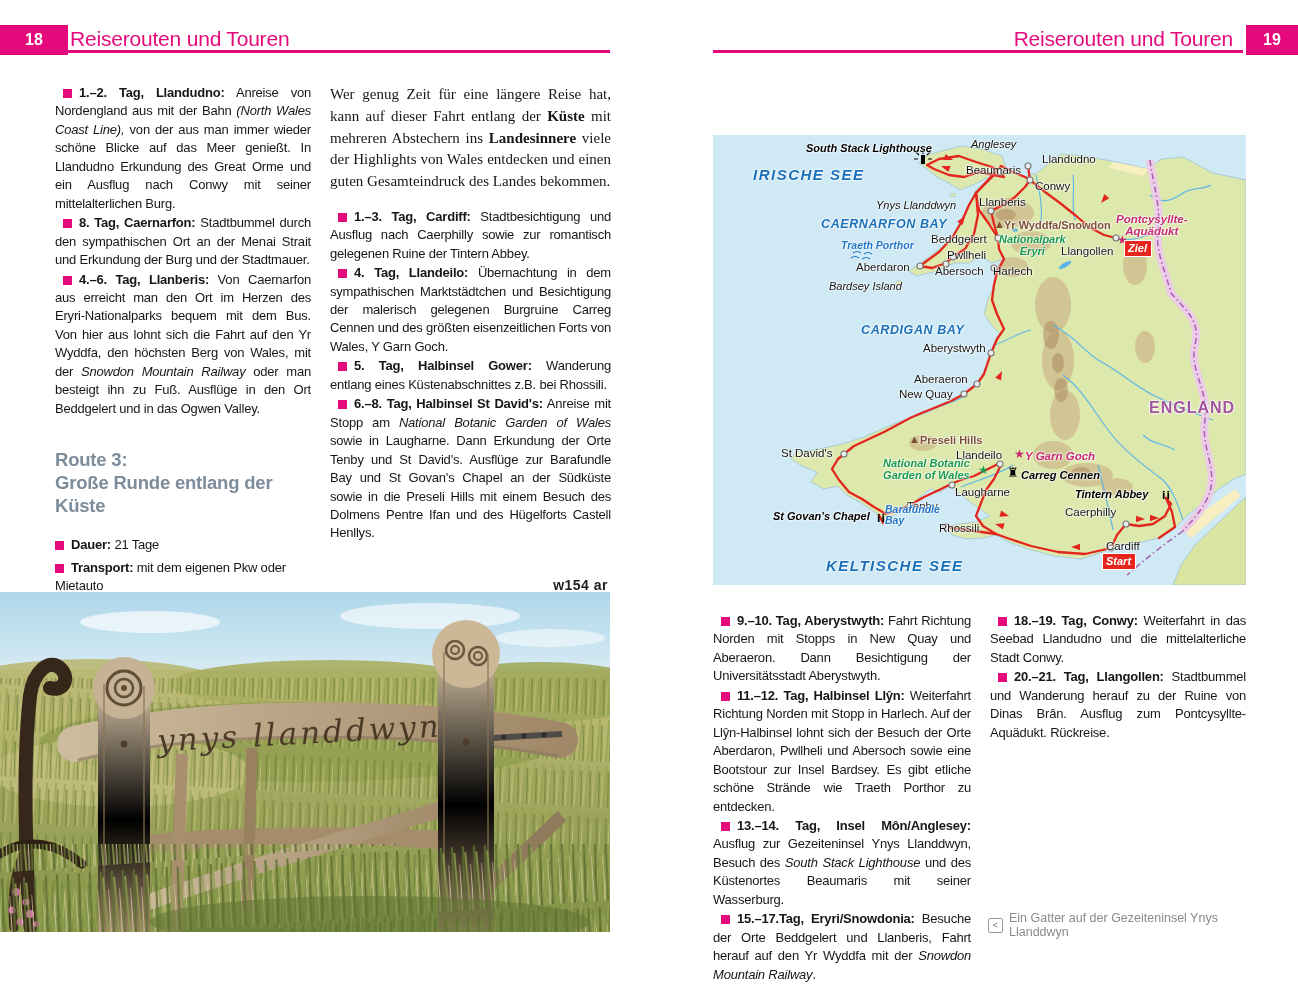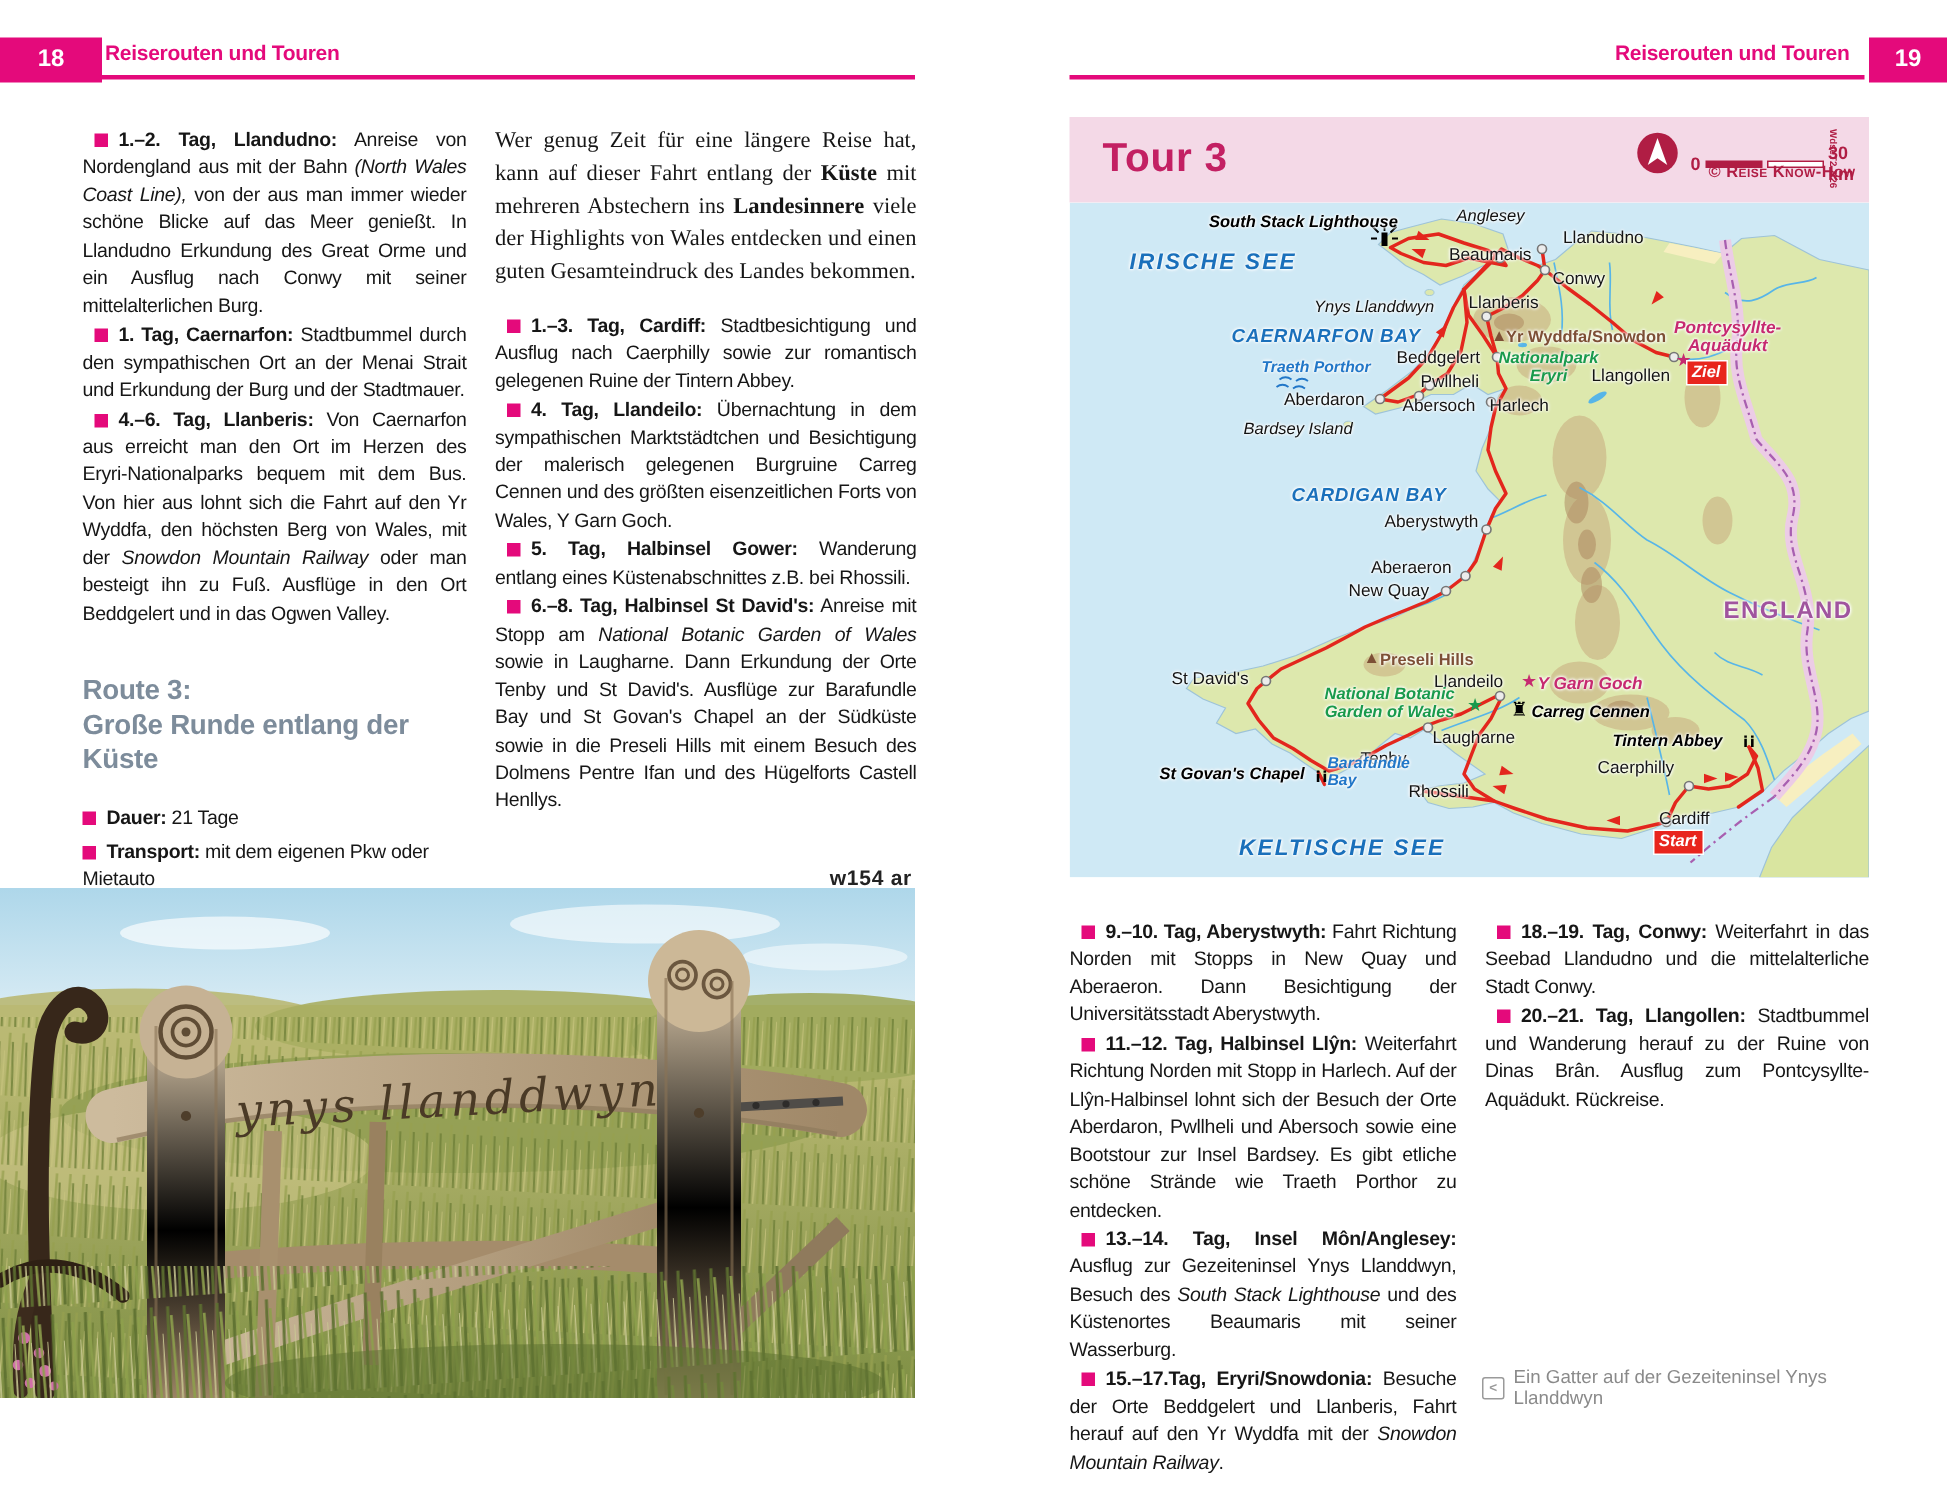--- a/index.html
+++ b/index.html
@@ -10,21 +10,21 @@
     --grayhead:#7d8c9b;
   }
   html,body{margin:0;padding:0;background:#fff;}
   #canvas{position:relative;width:1298px;height:1000px;background:#fff;overflow:hidden;
           font-family:"Liberation Sans",sans-serif;color:var(--ink);}
   
   .pagenum{position:absolute;background:var(--pink);color:#fff;font-weight:bold;
            font-size:16px;display:flex;align-items:center;justify-content:center;}
   #pagenum-left{left:0;top:25px;width:68px;height:30px;}
   #pagenum-right{left:1246px;top:25px;width:52px;height:30px;}
-  .pghead{position:absolute;top:27px;color:var(--pink);font-weight:bold;font-size:14px;letter-spacing:-0.2px;}
+  .pghead{position:absolute;top:27px;color:var(--pink);font-weight:normal;font-size:21px;letter-spacing:-0.2px;}
   #pghead-left{left:70px;}
   #pghead-right{left:713px;width:520px;text-align:right;}
   .pgrule{position:absolute;top:50px;height:3px;background:var(--pink);}
   #pgrule-left{left:64px;width:546px;}
   #pgrule-right{left:713px;width:530px;}
   
   .col{position:absolute;font-size:13px;line-height:1.42;text-align:justify;letter-spacing:-0.2px;}
   #col-l1{left:55px;top:84px;width:256px;}
   #col-l2{left:330px;top:84px;width:281px;}
   #col-r1{left:713px;top:612px;width:258px;}
@@ -100,21 +100,21 @@
   <div id="pghead-left" class="pghead">Reiserouten und Touren</div>
   <div id="pgrule-left" class="pgrule"></div>
 
   <div id="pgrule-right" class="pgrule"></div>
   <div id="pghead-right" class="pghead">Reiserouten und Touren</div>
   <div id="pagenum-right" class="pagenum">19</div>
 
   <div id="col-l1" class="col">
     <div>
         <div class="para hasb"><span class="bullet"></span><span class="tb">1.–2. Tag, Llandudno:</span><span> Anreise von Nordengland aus mit der Bahn </span><span class="ti">(North Wales Coast Line),</span><span> von der aus man immer wieder schöne Blicke auf das Meer genießt. In Llandudno Erkundung des Great Orme und ein Ausflug nach Conwy mit seiner mittelalterlichen Burg.</span></div>
-        <div class="para hasb"><span class="bullet"></span><span class="tb">1. Tag, Caernarfon:</span><span> Stadtbummel durch den sympathischen Ort an der Menai Strait und Erkundung der Burg und der Stadtmauer.</span></div>
+        <div class="para hasb"><span class="bullet"></span><span class="tb">8. Tag, Caernarfon:</span><span> Stadtbummel durch den sympathischen Ort an der Menai Strait und Erkundung der Burg und der Stadtmauer.</span></div>
         <div class="para hasb"><span class="bullet"></span><span class="tb">4.–6. Tag, Llanberis:</span><span> Von Caernarfon aus erreicht man den Ort im Herzen des Eryri-Nationalparks bequem mit dem Bus. Von hier aus lohnt sich die Fahrt auf den Yr Wyddfa, den höchsten Berg von Wales, mit der </span><span class="ti">Snowdon Mountain Railway</span><span> oder man besteigt ihn zu Fuß. Ausflüge in den Ort Beddgelert und in das Ogwen Valley.</span></div>
       </div>
     <div id="route-heading">
       <div>Route 3:</div>
       <div>Große Runde entlang der Küste</div>
     </div>
     <div>
         <div class="fact"><span class="bullet"></span><span class="tb">Dauer:</span><span> 21 Tage</span></div>
         <div class="fact"><span class="bullet"></span><span class="tb">Transport:</span><span> mit dem eigenen Pkw oder Mietauto</span></div>
         <div class="fact"><span class="bullet"></span><span class="tb">Reisezeit:</span><span> am schönsten von Ostern bis Oktober</span></div>
@@ -225,35 +225,20 @@
       <circle cx="124" cy="152" r="3.4" fill="#4e3e2b"></circle>
 
       <text id="carving" x="300" y="152" text-anchor="middle" transform="rotate(-3 300 152)" font-family="DejaVu Serif, serif" font-style="italic" font-size="31" letter-spacing="3" fill="#4a3a26">ynys llanddwyn</text>
 
       <rect x="0" y="252" width="610" height="88" fill="url(#blades2)" opacity="0.9"></rect>
       <ellipse cx="370" cy="330" rx="220" ry="26" fill="#5f7331" opacity="0.55"></ellipse>
     </svg>
   </div>
 
   <div id="map">
-    <div id="map-header">
-      <div id="map-title">Tour 3</div>
-      <svg id="compass" width="30" height="30" viewBox="-15 -15 30 30">
-        <circle r="13.5" fill="#b01d44"></circle>
-        <path d="M0,-10 L6.5,8 L0,3.5 L-6.5,8 Z" fill="#ffffff"></path>
-      </svg>
-      <div id="scalebar">
-        <span>0</span>
-        <span class="sb-dark"></span>
-        <span class="sb-light"></span>
-        <span>30 km</span>
-      </div>
-      <div id="map-copy">© Reise Know-How</div>
-      <div id="map-code">WdseT2 7/26</div>
-    </div>
     <div id="map-body">
       <svg id="map-svg" width="533" height="450" viewBox="0 0 533 450">
 
         <rect x="0" y="0" width="533" height="450" fill="#cfe9f5"></rect>
 
         <path d="M533,45 L500,38 470,22 448,24 436,34 418,30 398,26 372,21 348,19 337,27 324,38 312,42 300,37 288,31 276,44 263,55 256,69 249,84 241,99 229,112 212,125 196,136 204,141 224,136 241,128 256,128 268,121 279,128 291,124 284,137 281,150 275,164 271,179 279,191 287,199 281,209 278,218 273,231 266,247 253,258 236,267 216,277 197,283 176,291 151,302 129,309 106,314 83,317 78,324 89,331 104,337 98,347 111,354 124,351 135,361 147,367 157,374 166,380 170,386 181,380 196,372 207,362 217,354 227,357 237,351 247,359 257,367 267,374 277,381 263,387 246,389 233,392 239,400 253,404 269,403 283,400 296,407 315,414 341,421 368,424 390,417 398,413 413,409 429,407 446,403 461,394 476,379 491,367 506,354 521,344 533,339 Z" fill="#dde8ad" stroke="#9ec3d8" stroke-width="0.8"></path>
 
         <path d="M533,362 L505,388 482,410 468,430 460,450 533,450 Z" fill="#d9e5a0" stroke="#9ec3d8" stroke-width="0.8"></path>
 
         <path d="M225,17 L248,11 269,14 289,21 293,33 288,40 276,42 262,49 247,55 236,48 224,42 214,34 206,28 214,20 Z" fill="#dde8ad" stroke="#9ec3d8" stroke-width="0.8"></path>

